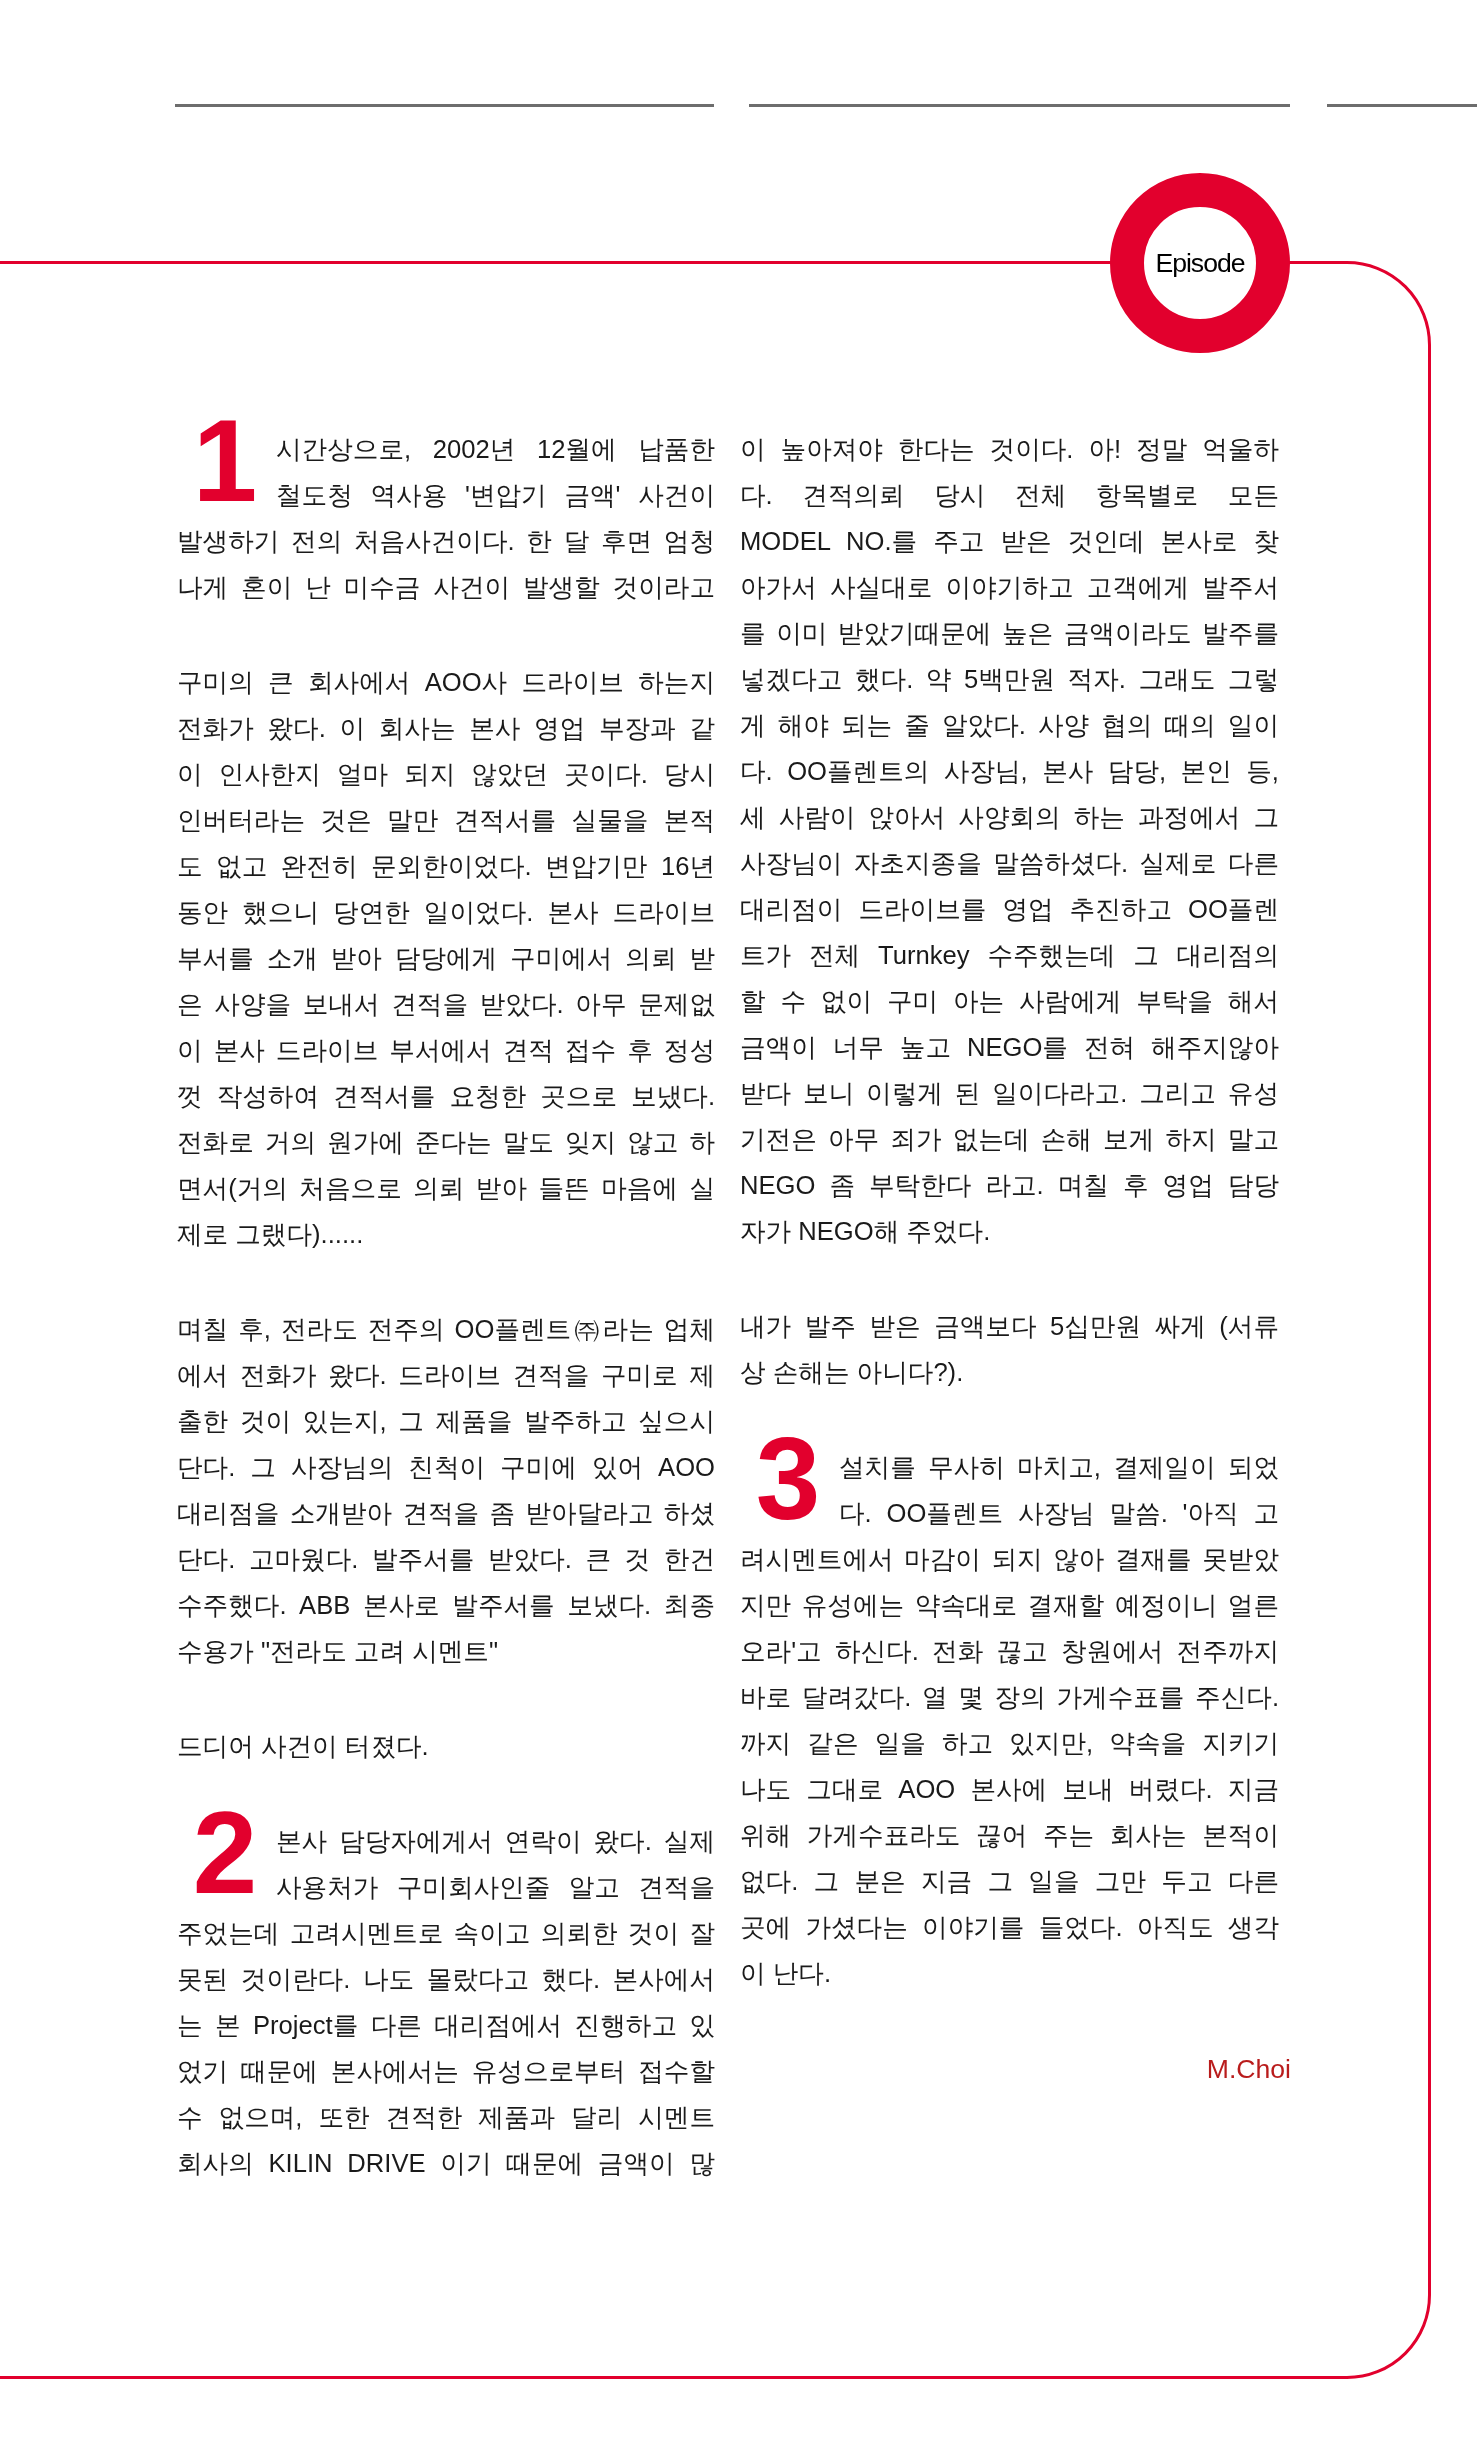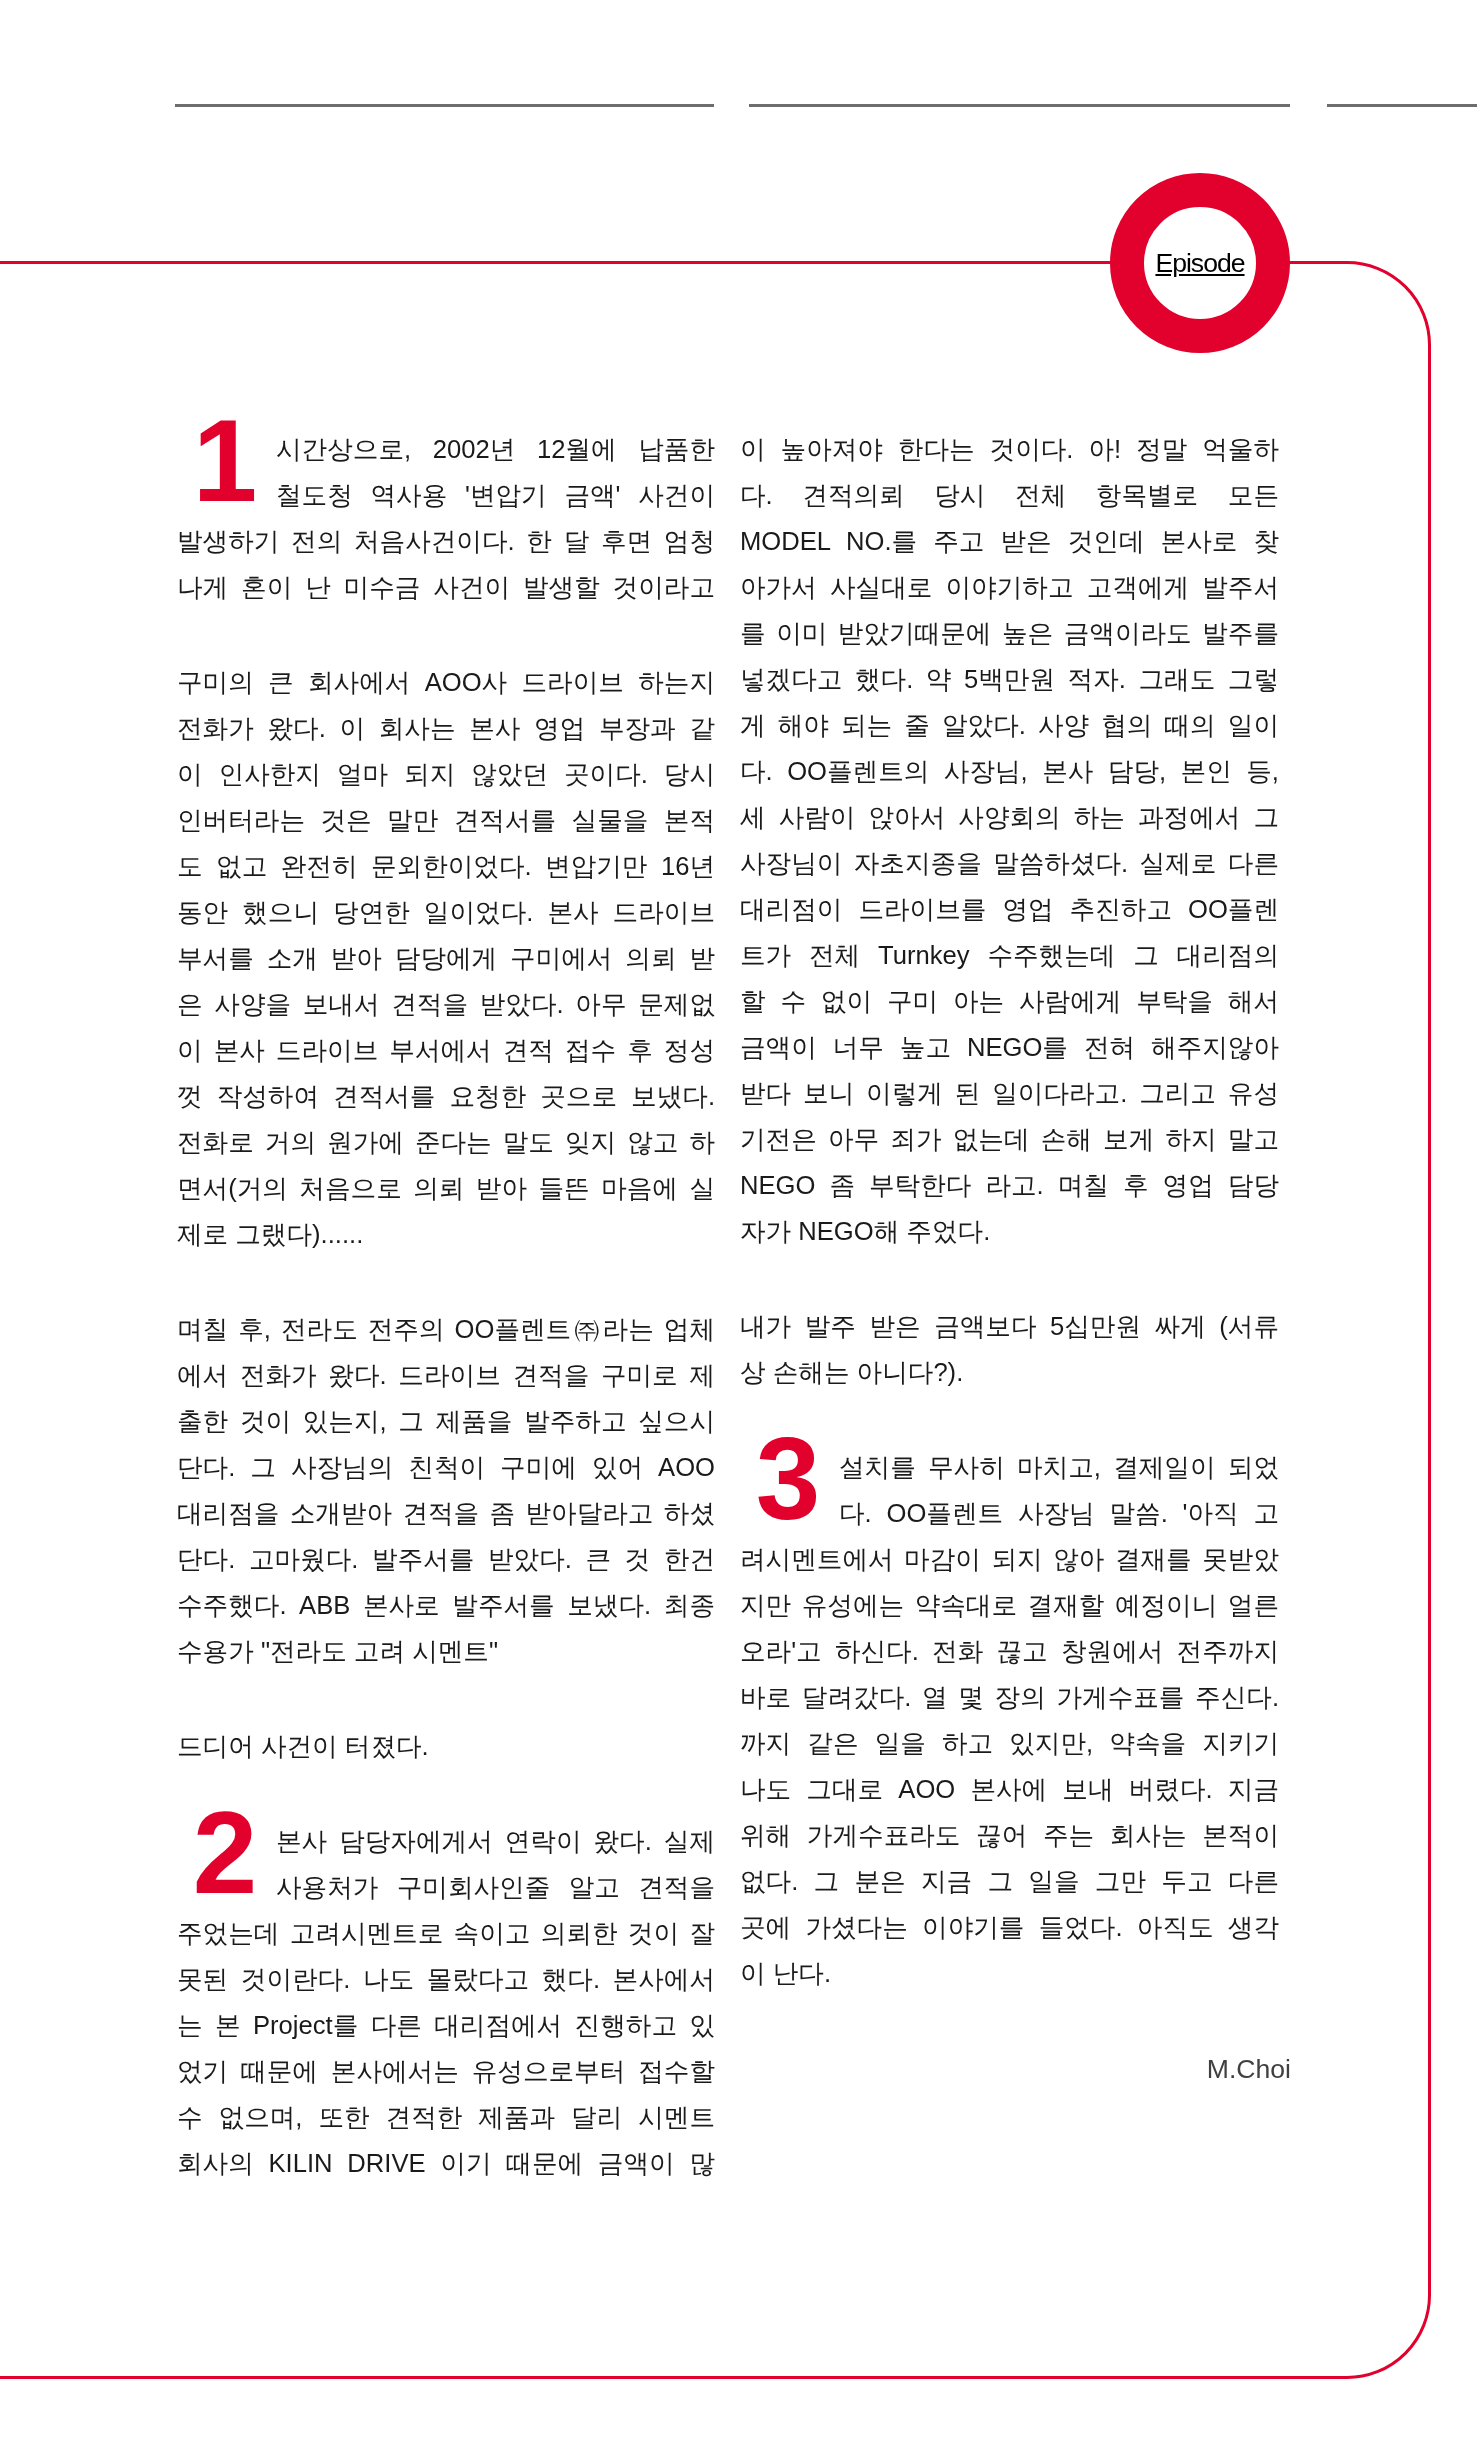--- a/index.html
+++ b/index.html
@@ -7,35 +7,35 @@
         font-family:"Liberation Sans","DejaVu Sans",sans-serif;color:#1a1a1a;}
   .top-rule{position:absolute;top:104px;height:3px;background:#6d6d6d;}
   #rule-left{left:175px;width:539px;}
   #rule-center{left:749px;width:541px;}
   #rule-right{left:1327px;width:151px;}
   #frame{position:absolute;left:-59px;top:261px;width:1490px;height:2118px;
          border:3.9px solid #e2002d;border-radius:0 84px 84px 0;box-sizing:border-box;z-index:1;}
   #episode-badge{position:absolute;left:1110px;top:173px;width:112px;height:112px;
          background:#ffffff;border:34px solid #e2002d;border-radius:50%;z-index:2;
          display:flex;align-items:center;justify-content:center;}
-  #episode-badge span{font-size:26.6px;letter-spacing:-1px;color:#000;white-space:nowrap;text-decoration:underline;}
+  #episode-badge span{font-size:26.6px;letter-spacing:-1px;color:#000;white-space:nowrap;}
   .column{position:absolute;top:426px;z-index:3;}
   #col-left{left:177px;width:538px;}
   #col-right{left:740px;width:539px;}
   .para{position:relative;margin:0 0 49px 0;}
   .para:last-child{margin-bottom:0;}
   .line{height:46px;line-height:46px;font-size:25.6px;overflow:hidden;
         text-align:justify;text-align-last:justify;text-justify:inter-word;
         word-break:keep-all;white-space:nowrap;}
   .line.indent{padding-left:99px;}
   .line.endline{text-align-last:left;}
   .dropcap{position:absolute;left:15.8px;top:-9.9px;font-size:116px;line-height:91px;
         font-weight:700;color:#e2002d;}
   #signature{position:absolute;left:752px;top:2054px;width:539px;z-index:3;
-        text-align:right;font-size:26.6px;color:#404040;}
+        text-align:right;font-size:26.6px;color:#b91c1c;}
 </style>
 </head>
 <body>
 
 <div id="page">
   <div id="rule-left" class="top-rule"></div>
   <div id="rule-center" class="top-rule"></div>
   <div id="rule-right" class="top-rule"></div>
 
   <div id="frame"></div>

